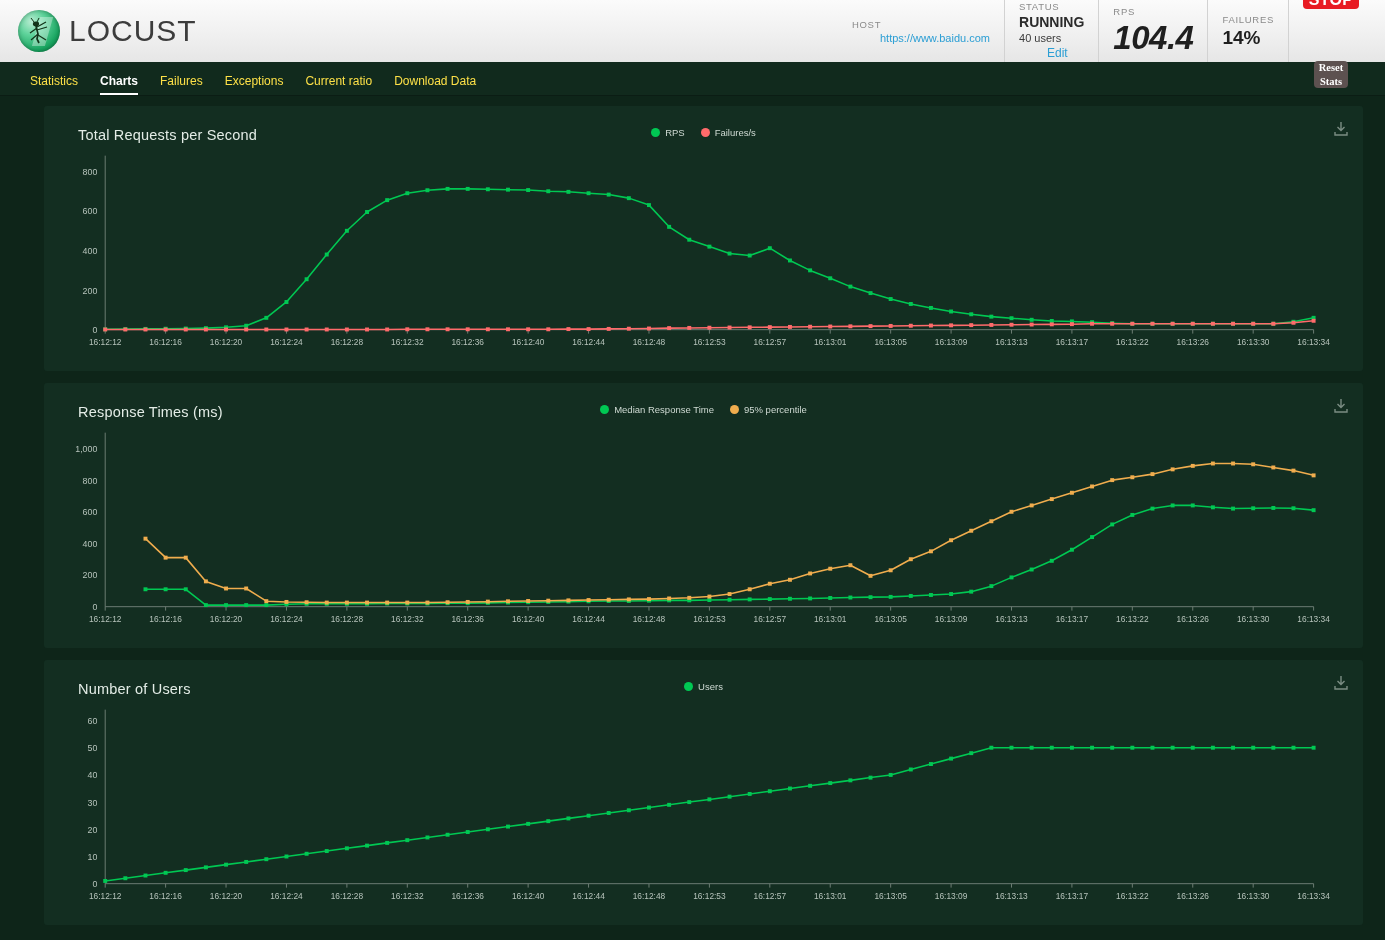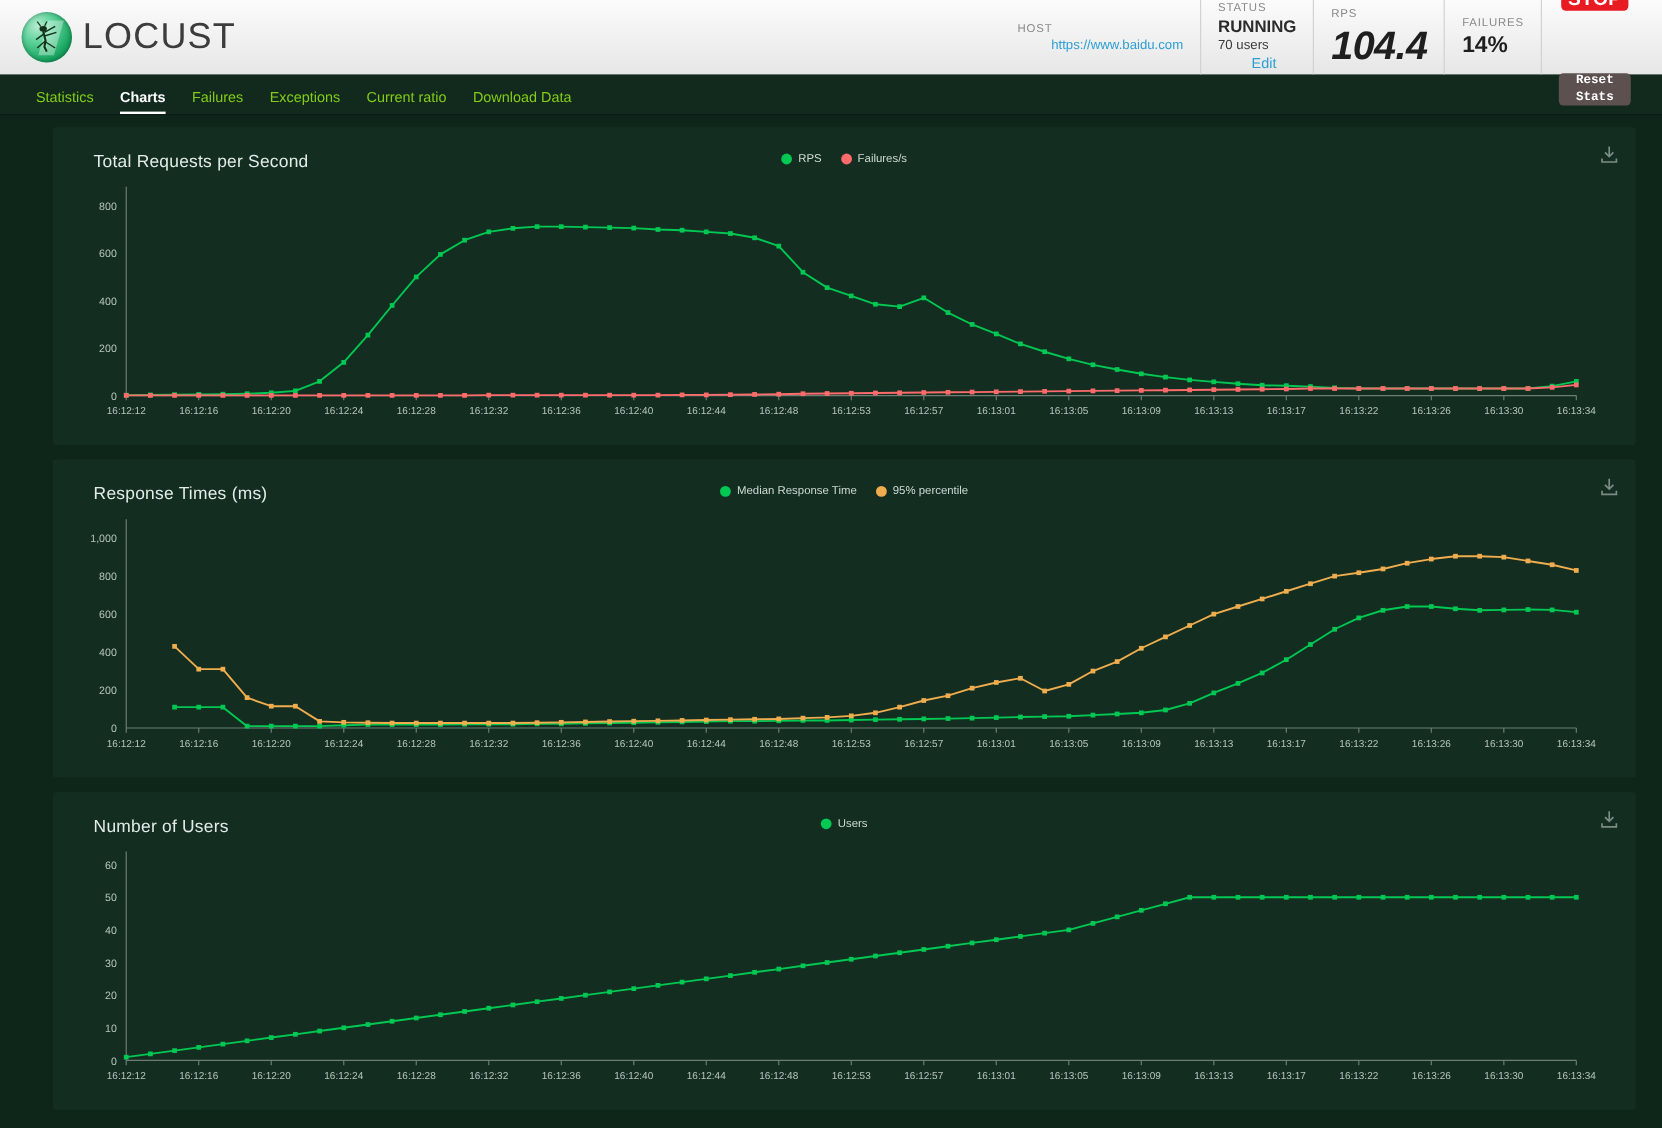--- a/index.html
+++ b/index.html
@@ -55,32 +55,32 @@
 
   .btns { display: flex; align-items: center; gap: 7px; padding-left: 14px; border-left: 1px solid #d2d2d2; }
   .btn-stop {
     width: 56px; height: 42px; background: #e81b23; border: none; border-radius: 4px;
     color: #fff; font-size: 16px; font-weight: bold; letter-spacing: .3px;
     display: flex; flex-direction: column; align-items: center; justify-content: center;
     gap: 2px; cursor: pointer; font-family: "Liberation Sans", sans-serif;
   }
   .stop-square { width: 15px; height: 15px; background: #fff; }
   .btn-reset {
-    width: 60px; height: 42px; background: #5d5150; border: none; border-radius: 4px;
+    width: 34px; height: 42px; background: #5d5150; border: none; border-radius: 4px;
     color: #fff; font-size: 10.5px; font-weight: bold; line-height: 1.25;
-    cursor: pointer; font-family: Liberation Mono, monospace; margin-top: 45px;
+    cursor: pointer; font-family: Liberation Serif, serif; margin-top: 45px;
   }
 
   
   .nav {
     height: 34px; background: #112a1d; display: flex; align-items: flex-end;
     padding-left: 30px; gap: 22px; border-bottom: 1px solid #0b1d14;
   }
   .nav-item {
-    font-size: 12px; color: #84cc16; padding-bottom: 7px; cursor: pointer;
+    font-size: 12px; color: #fde047; padding-bottom: 7px; cursor: pointer;
     position: relative; white-space: nowrap;
   }
   .nav-item.active { color: #ffffff; font-weight: bold; }
   .nav-item.active::after {
     content: ""; position: absolute; left: 0; right: 0; bottom: 0;
     height: 2.5px; background: #ffffff;
   }
 
   
   .panels { padding: 10px 22px 0 22px; display: flex; flex-direction: column; gap: 12px; margin-left: 22px; }
@@ -133,21 +133,21 @@
   </div>
 
   <div class="stats">
     <div class="stat">
       <span class="stat-label">HOST</span>
       <span class="stat-host-value">https://www.baidu.com</span>
     </div>
     <div class="stat">
       <span class="stat-label">STATUS</span>
       <span class="stat-strong">RUNNING</span>
-      <span class="stat-sub">70 users</span>
+      <span class="stat-sub">40 users</span>
       <span class="stat-edit">Edit</span>
     </div>
     <div class="stat">
       <span class="stat-label">RPS</span>
       <span class="stat-big">104.4</span>
     </div>
     <div class="stat">
       <span class="stat-label">FAILURES</span>
       <span class="stat-med">14%</span>
     </div>

